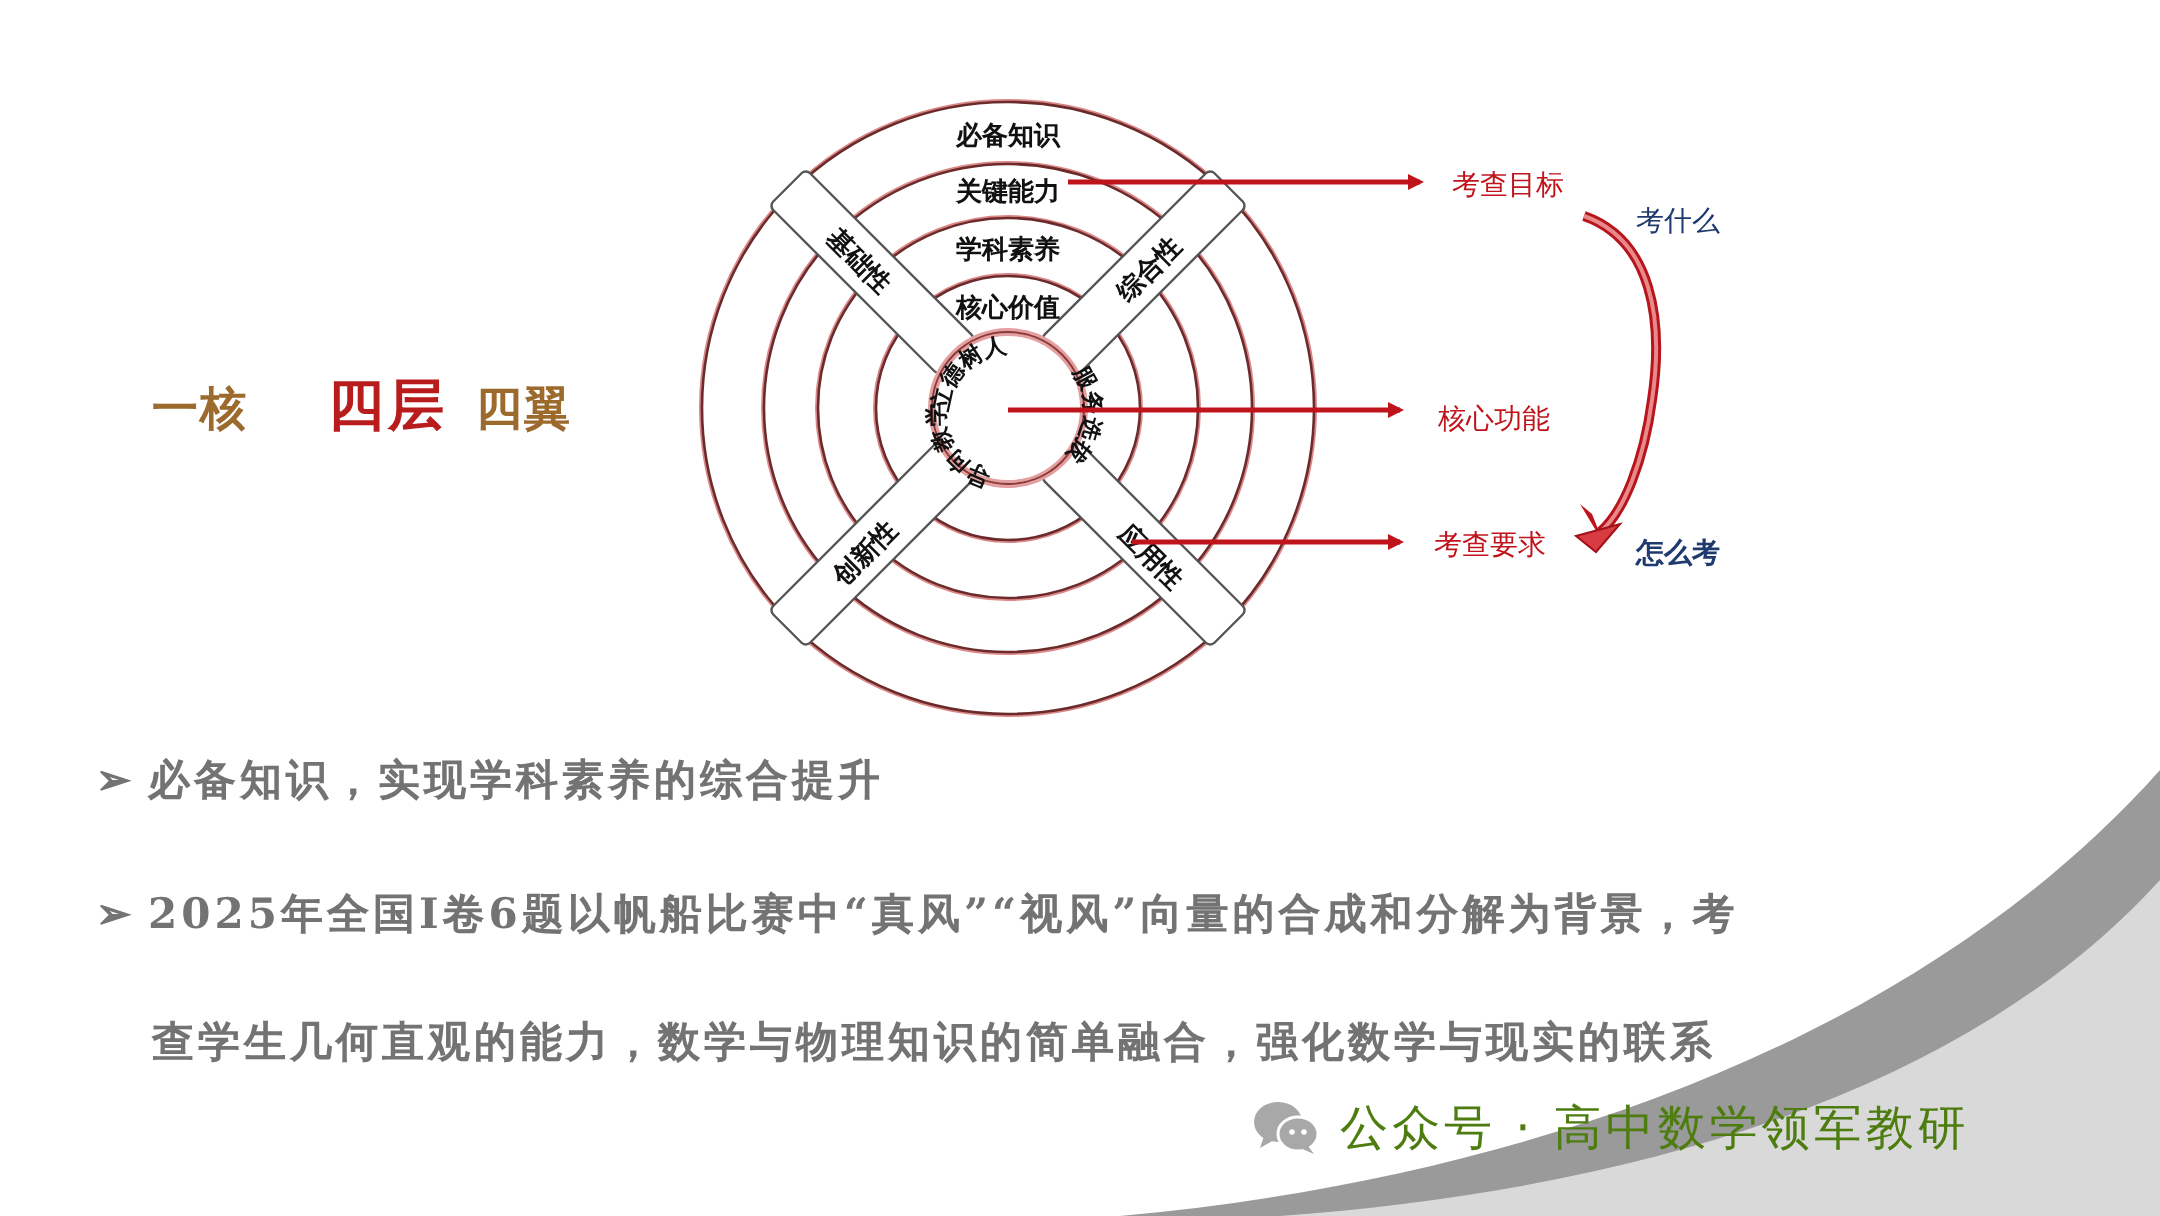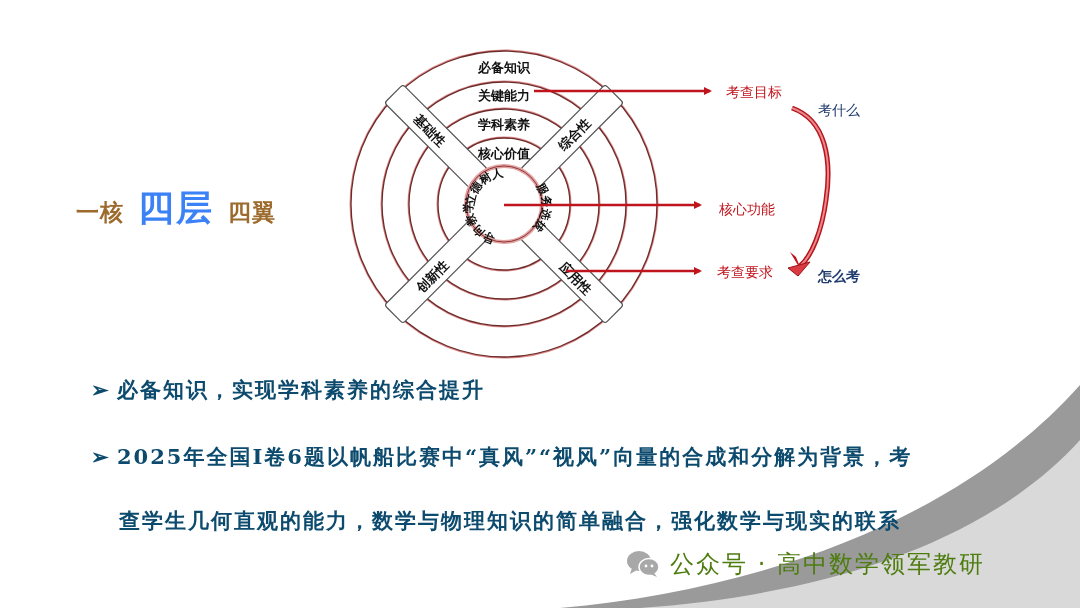--- a/index.html
+++ b/index.html
@@ -5,22 +5,22 @@
   html, body { margin: 0; padding: 0; }
   body {
     width: 1080px; height: 608px; overflow: hidden; position: relative;
     background: #ffffff;
     font-family: "DejaVu Sans", "Liberation Sans", sans-serif;
   }
   .corner-deco { position: absolute; left: 0; top: 0; width: 1080px; height: 608px; pointer-events: none; }
   .diagram { position: absolute; left: 0; top: 0; width: 1080px; height: 608px; }
   .title-row { position: absolute; left: 76px; top: 184px; height: 40px; display: flex; align-items: baseline; gap: 14px; font-weight: bold; }
   .title-small { color: #9c6a2c; font-size: 23px; letter-spacing: 1px; }
-  .title-big { color: #3b82f6; font-size: 36px; letter-spacing: 2px; }
-  .bullet { position: absolute; left: 48px; font-size: 21px; font-weight: bold; color: #0c4a6e; font-family: "DejaVu Serif", "Liberation Serif", serif; letter-spacing: 2px; margin-left: 43px; }
+  .title-big { color: #b91c1c; font-size: 28px; letter-spacing: 2px; margin-left: 26px; }
+  .bullet { position: absolute; left: 48px; font-size: 21px; font-weight: bold; color: #737373; font-family: "DejaVu Serif", "Liberation Serif", serif; letter-spacing: 2px; }
   .bullet .arrow { display: inline-block; width: 20px; margin-right: 6px; }
   .bullet .cont { position: absolute; left: 28px; white-space: nowrap; font-family: Liberation Serif, serif; }
   .watermark { position: absolute; left: 626px; top: 548px; display: flex; align-items: center; gap: 10px; color: #4d7c0f; font-size: 24px; letter-spacing: 2px; }
 </style>
 </head>
 <body>
 
 <svg class="corner-deco" viewBox="0 0 1080 608">
   <path d="M560 608 C 760 590, 960 520, 1080 385 L1080 608 Z" fill="#9a9a9a"></path>
   <path d="M640 608 C 820 595, 985 545, 1080 440 L1080 608 Z" fill="#d9d9d9"></path>

